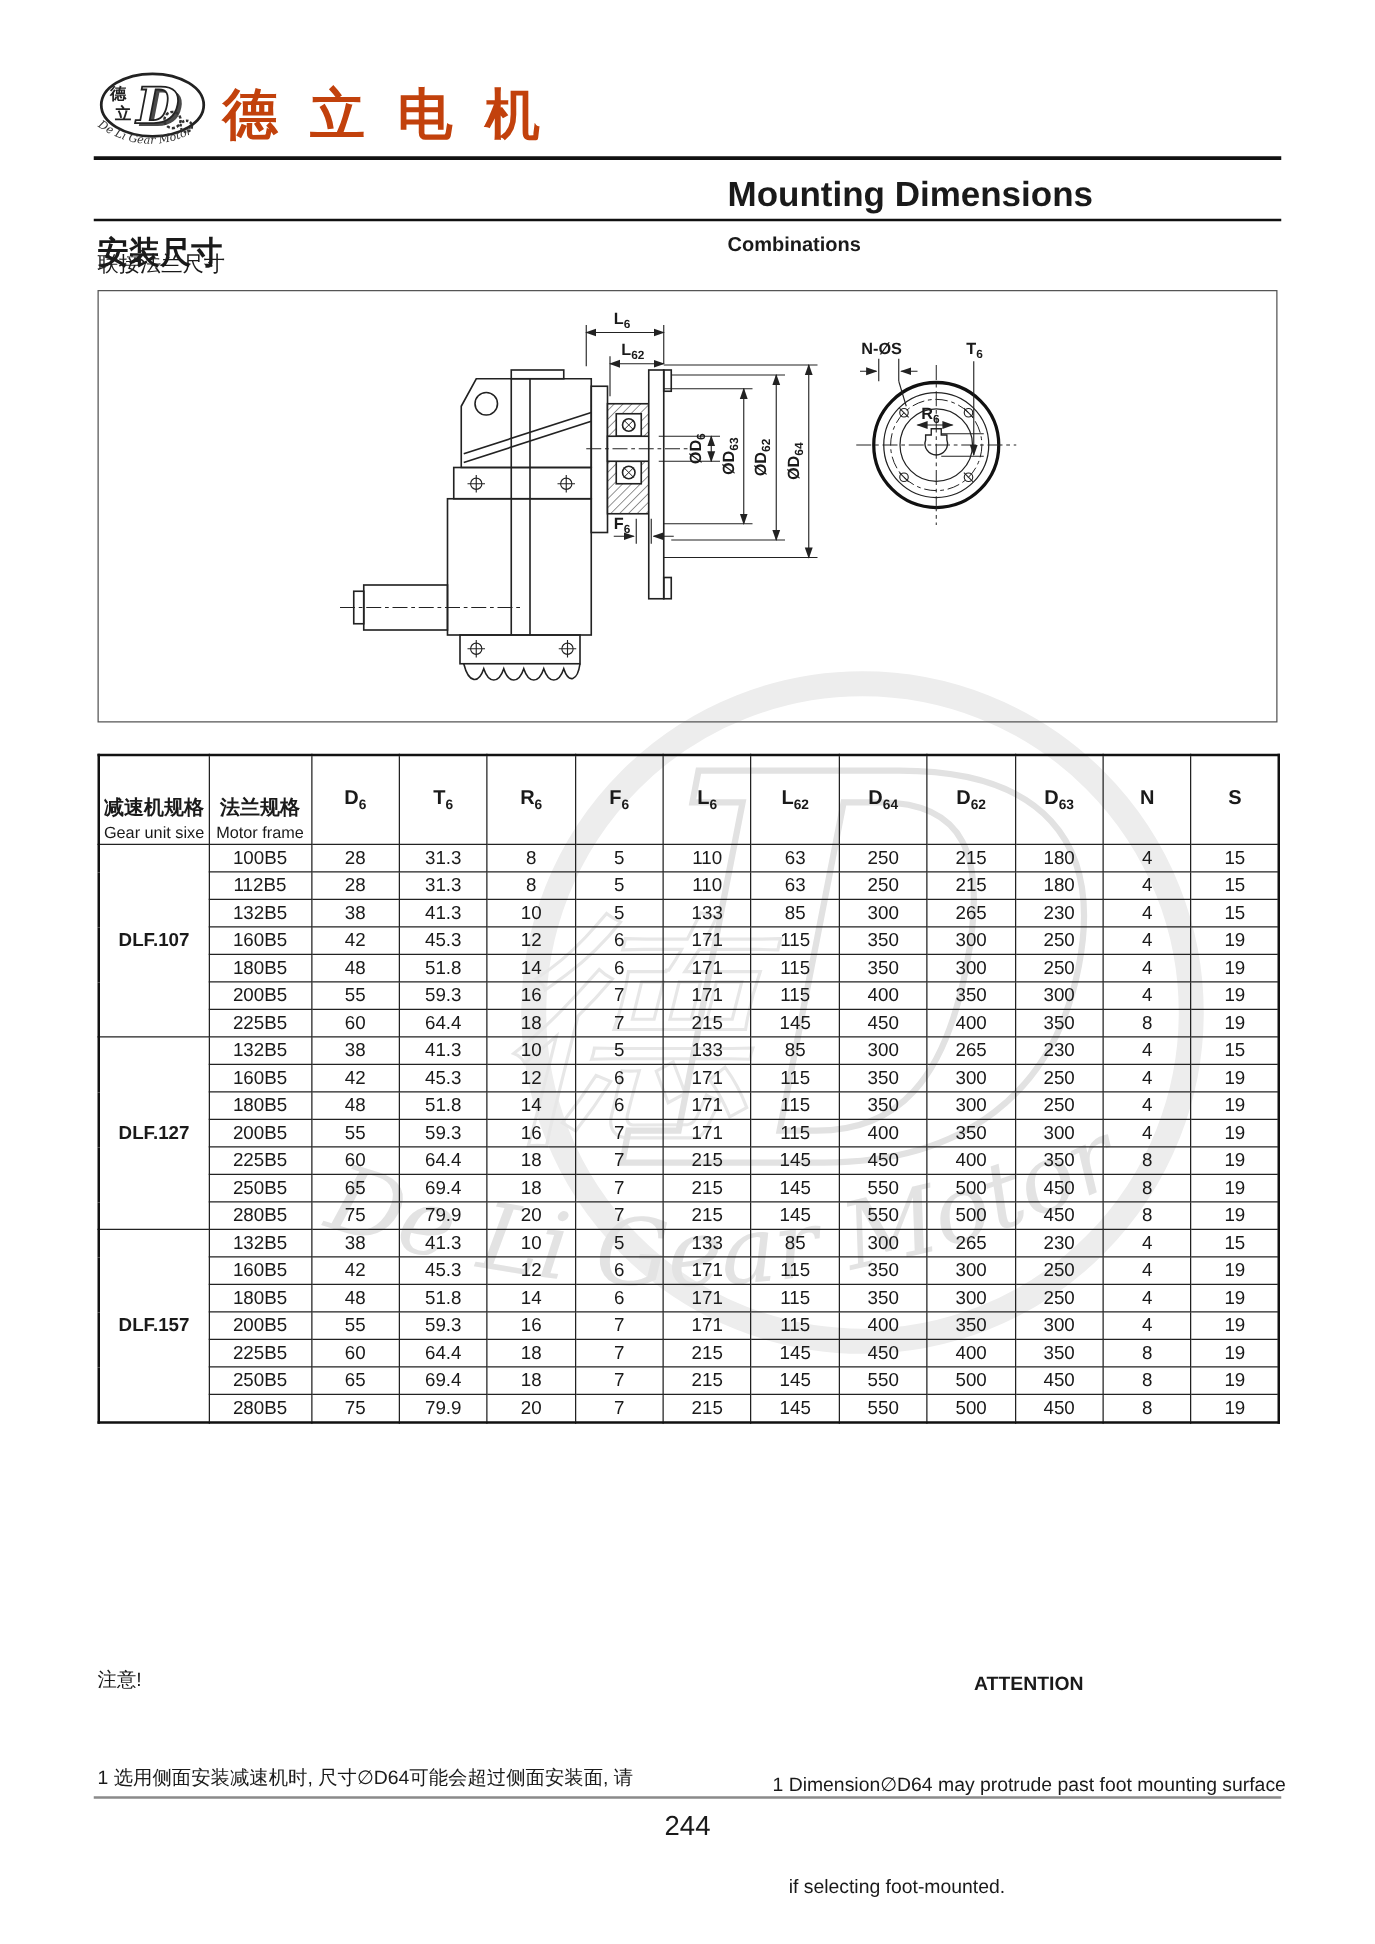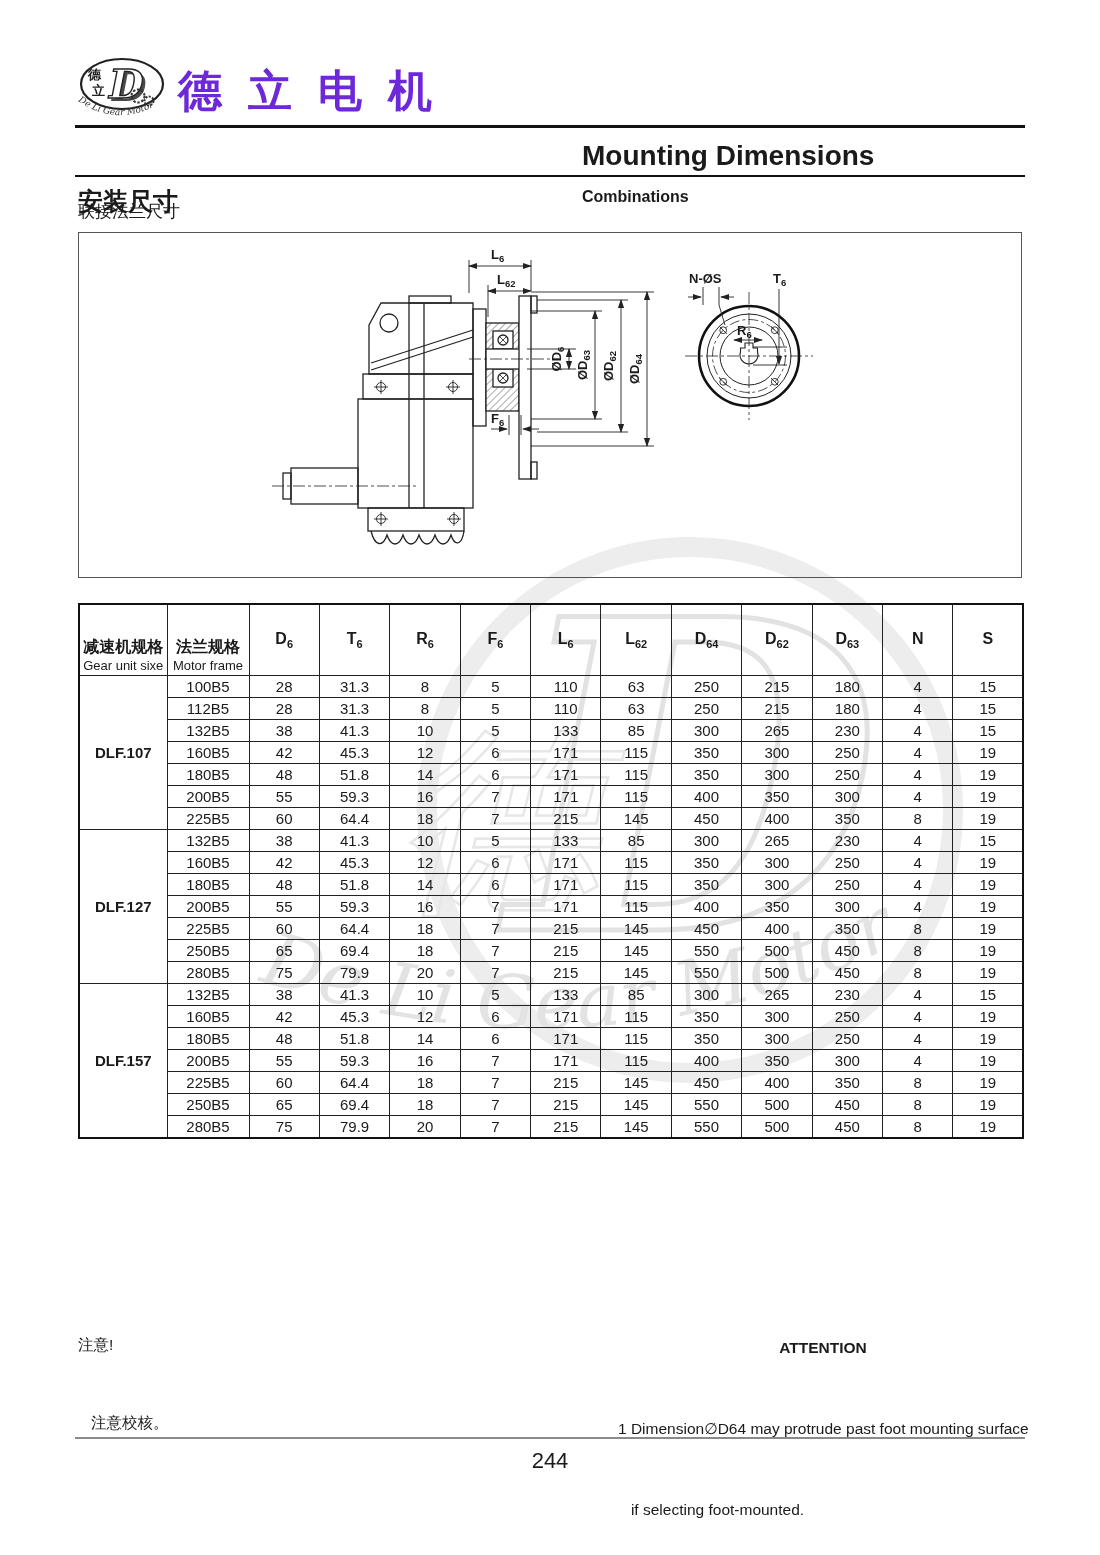--- a/index.html
+++ b/index.html
@@ -1,21 +1,21 @@
 <!DOCTYPE html>
 <html><head>
 <meta charset="utf-8">
 <style>
   html,body{margin:0;padding:0;background:#fff;}
   body{width:1100px;height:1555px;position:relative;overflow:hidden;
        font-family:"Liberation Sans",sans-serif;color:#1a1a1a;}
   .abs{position:absolute;}
   
   .brand-title{left:178px;top:62px;font-family:"DejaVu Serif",serif;
-    font-weight:bold;font-size:44px;letter-spacing:26px;color:#6d28d9;}
+    font-weight:bold;font-size:44px;letter-spacing:26px;color:#c2410c;}
   .rule1{left:75px;top:125px;width:950px;height:3px;background:#111;}
   .sec-cn{left:78px;top:138px;font-size:25px;font-weight:bold;margin-top:47px;}
   .sec-en{left:582px;top:140px;font-size:28px;font-weight:bold;}
   .rule2{left:75px;top:175px;width:950px;height:2px;background:#111;}
   .sub-cn{left:78px;top:200px;font-size:17px;font-weight:normal;}
   .sub-en{left:582px;top:188px;font-size:16px;font-weight:bold;}
   
   .wm{left:78px;top:460px;z-index:0;}
   
   .drawing-box{left:78px;top:232px;width:942px;height:344px;border:1px solid #555;z-index:1;}
@@ -547,21 +547,21 @@
         <td>500</td>
         <td>450</td>
         <td>8</td>
         <td>19</td>
       </tr>
     </tbody>
 </table>
 
 <div class="abs notes-cn">
   <div>注意!</div>
-  <div>   注意校核。</div>
+  <div>1 选用侧面安装减速机时, 尺寸∅D64可能会超过侧面安装面, 请</div>
   
 </div>
 <div class="abs notes-en">
   <div class="nt">ATTENTION</div>
   <div>1 Dimension∅D64 may protrude past foot mounting surface</div>
   <div>   if selecting foot-mounted.</div>
   
   
 </div>
 

